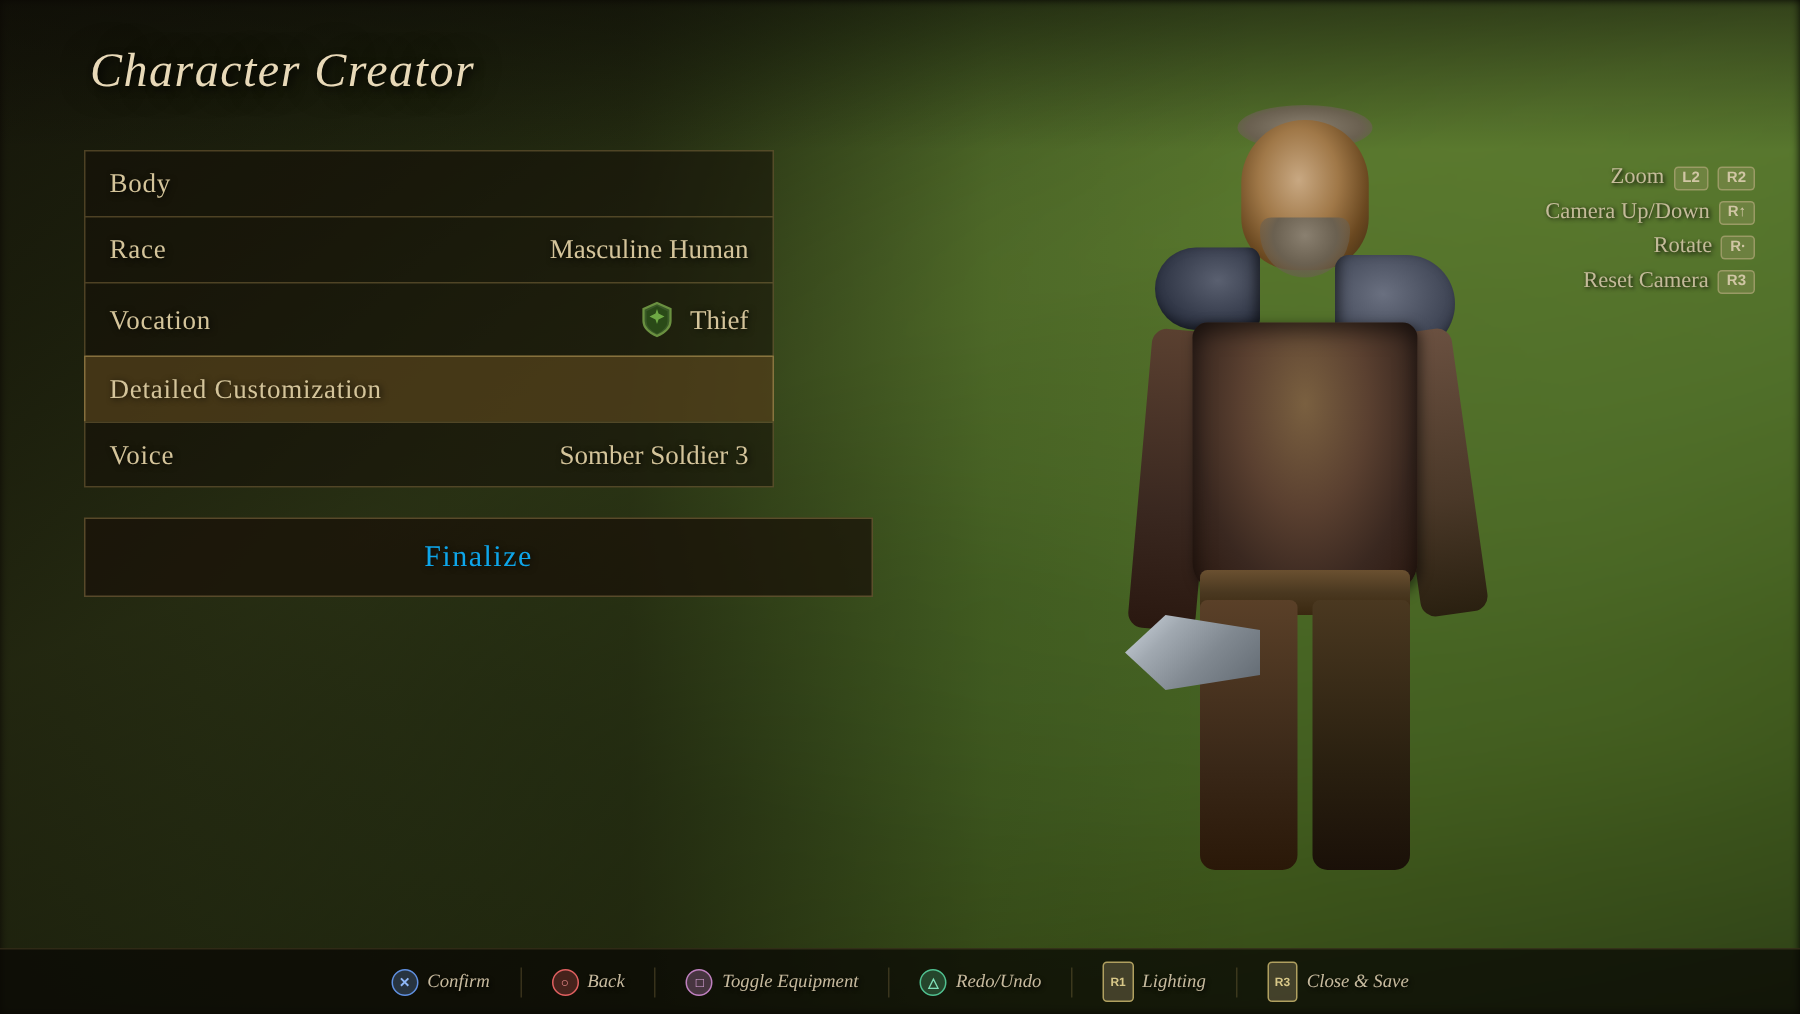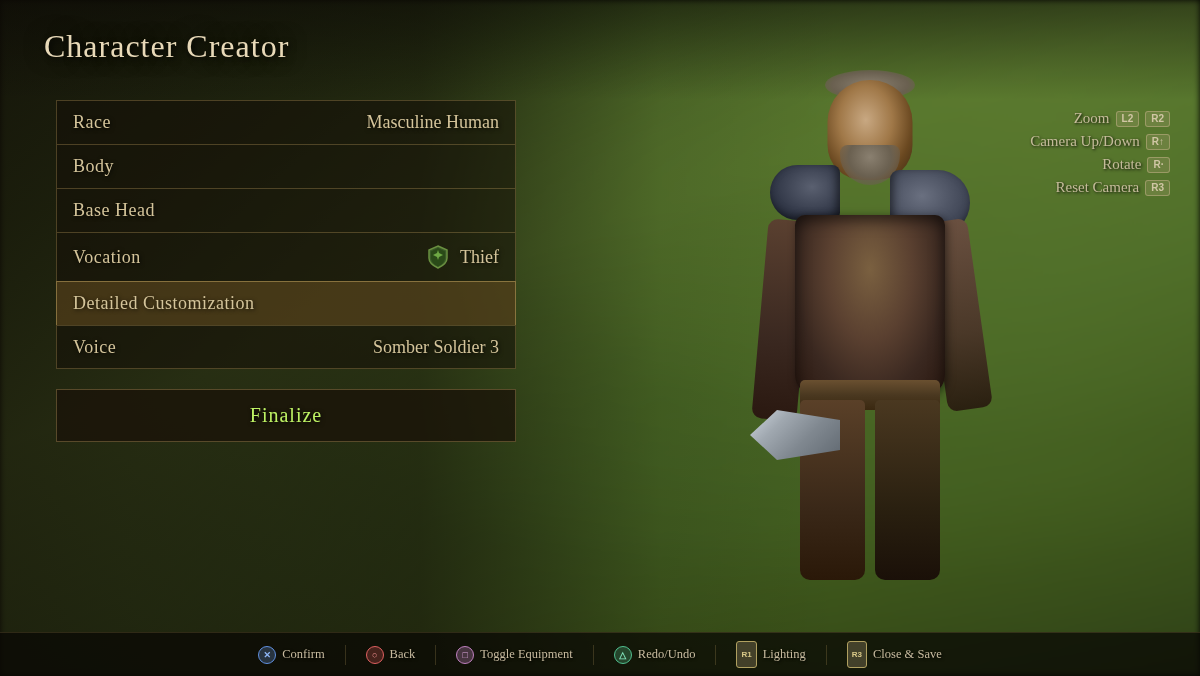--- a/index.html
+++ b/index.html
@@ -234,21 +234,22 @@
       top: 0;
       width: 560px;
       height: 676px;
       pointer-events: none;
     }
 
     
     .title-section {
       position: absolute;
       top: 28px;
-      left: 44px;
+      left: 60px;
+      font-style: italic;
     }
 
     .title {
       font-size: 32px;
       font-weight: normal;
       color: #e8d9b8;
       text-shadow: 2px 2px 6px rgba(0,0,0,0.8), 0 0 20px rgba(0,0,0,0.6);
       letter-spacing: 1px;
     }
 
@@ -310,25 +311,25 @@
     }
 
     .vocation-icon svg {
       width: 26px;
       height: 26px;
     }
 
     
     .finalize-btn {
       margin-top: 20px;
-      width: 460px;
+      width: 526px;
       padding: 14px 16px;
       background: rgba(25,18,8,0.75);
       border: 1px solid rgba(180,150,90,0.4);
-      color: #bef264;
+      color: #0ea5e9;
       font-size: 20px;
       font-family: 'Georgia', serif;
       text-align: center;
       cursor: pointer;
       pointer-events: all;
       letter-spacing: 1px;
       text-shadow: 1px 1px 4px rgba(0,0,0,0.8);
       transition: background 0.15s;
     }
 
@@ -411,20 +412,21 @@
     .btn-o { background: rgba(200,80,80,0.3); border: 1.5px solid #e06060; color: #f09090; }
     .btn-sq { background: rgba(200,140,200,0.3); border: 1.5px solid #c080c0; color: #e0a8e0; }
     .btn-tri { background: rgba(80,180,130,0.3); border: 1.5px solid #50c090; color: #80e0b8; }
     .btn-r1 { background: rgba(180,160,120,0.3); border: 1.5px solid #b0a060; color: #d8c888; border-radius: 3px; font-size: 8px; padding: 0 4px; width: auto; height: 27px; }
 
     .action-label {
       font-size: 12.5px;
       color: rgba(220,205,175,0.9);
       text-shadow: 1px 1px 3px rgba(0,0,0,0.9);
       white-space: nowrap;
+      font-style: italic;
     }
 
     .action-separator {
       width: 1px;
       height: 20px;
       background: rgba(180,150,90,0.25);
       margin: 0 2px;
     }
   </style>
 </head>
@@ -479,33 +481,29 @@
 
 <div class="ui-panel">
 
   <div class="title-section">
     <h1 class="title">Character Creator</h1>
   </div>
 
   <div class="menu-container">
 
     <div class="menu-item">
+      <span class="menu-item-label">Body</span>
+      <span class="menu-item-value"></span>
+    </div>
+
+    <div class="menu-item">
       <span class="menu-item-label">Race</span>
       <span class="menu-item-value">Masculine Human</span>
     </div>
 
-    <div class="menu-item">
-      <span class="menu-item-label">Body</span>
-      <span class="menu-item-value"></span>
-    </div>
-
-    <div class="menu-item">
-      <span class="menu-item-label">Base Head</span>
-      <span class="menu-item-value"></span>
-    </div>
 
     <div class="menu-item">
       <span class="menu-item-label">Vocation</span>
       <span class="menu-item-value">
         <span class="vocation-icon">
           <svg viewBox="0 0 26 26" xmlns="http://www.w3.org/2000/svg">
             <path d="M13 2 L22 6 L22 14 Q22 20 13 24 Q4 20 4 14 L4 6 Z" fill="#3a5a28" stroke="#6a9040" stroke-width="1.5"></path>
             <path d="M13 4 L20 7.5 L20 14 Q20 19 13 22.5 Q6 19 6 14 L6 7.5 Z" fill="#2a4a18" stroke="none"></path>
             <path d="M8 11 L12 9 L13 6 L14 9 L18 11 L14 13 L13 16 L12 13 Z" fill="#80c050" opacity="0.8"></path>
           </svg>

